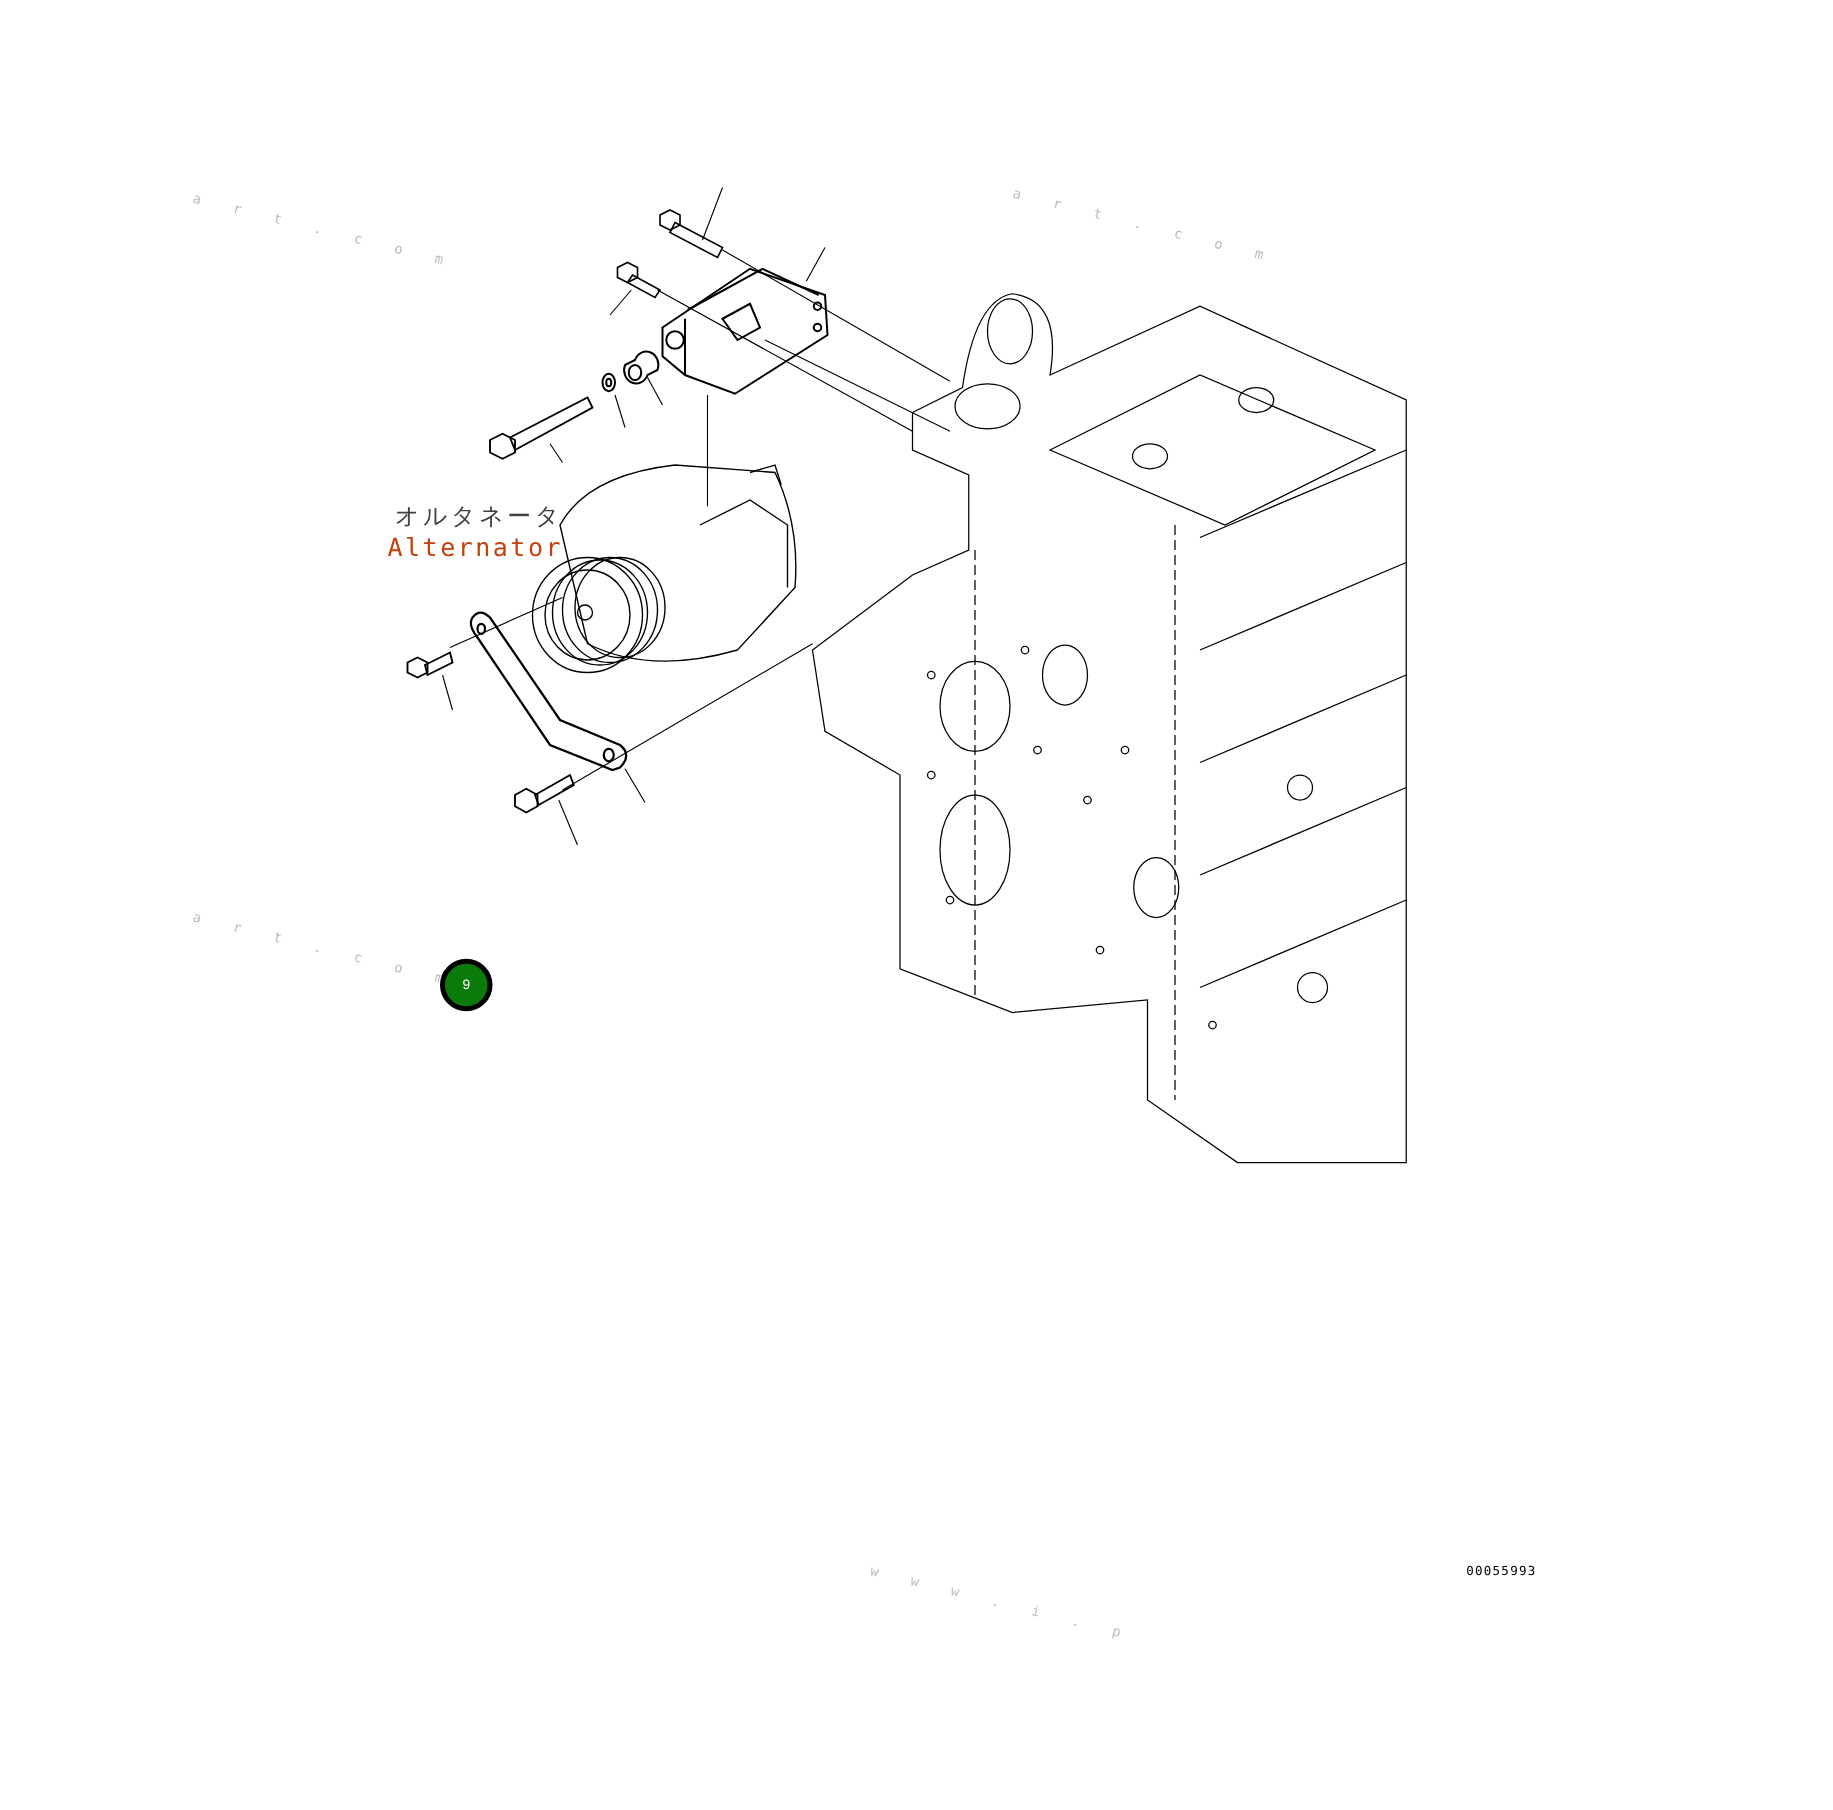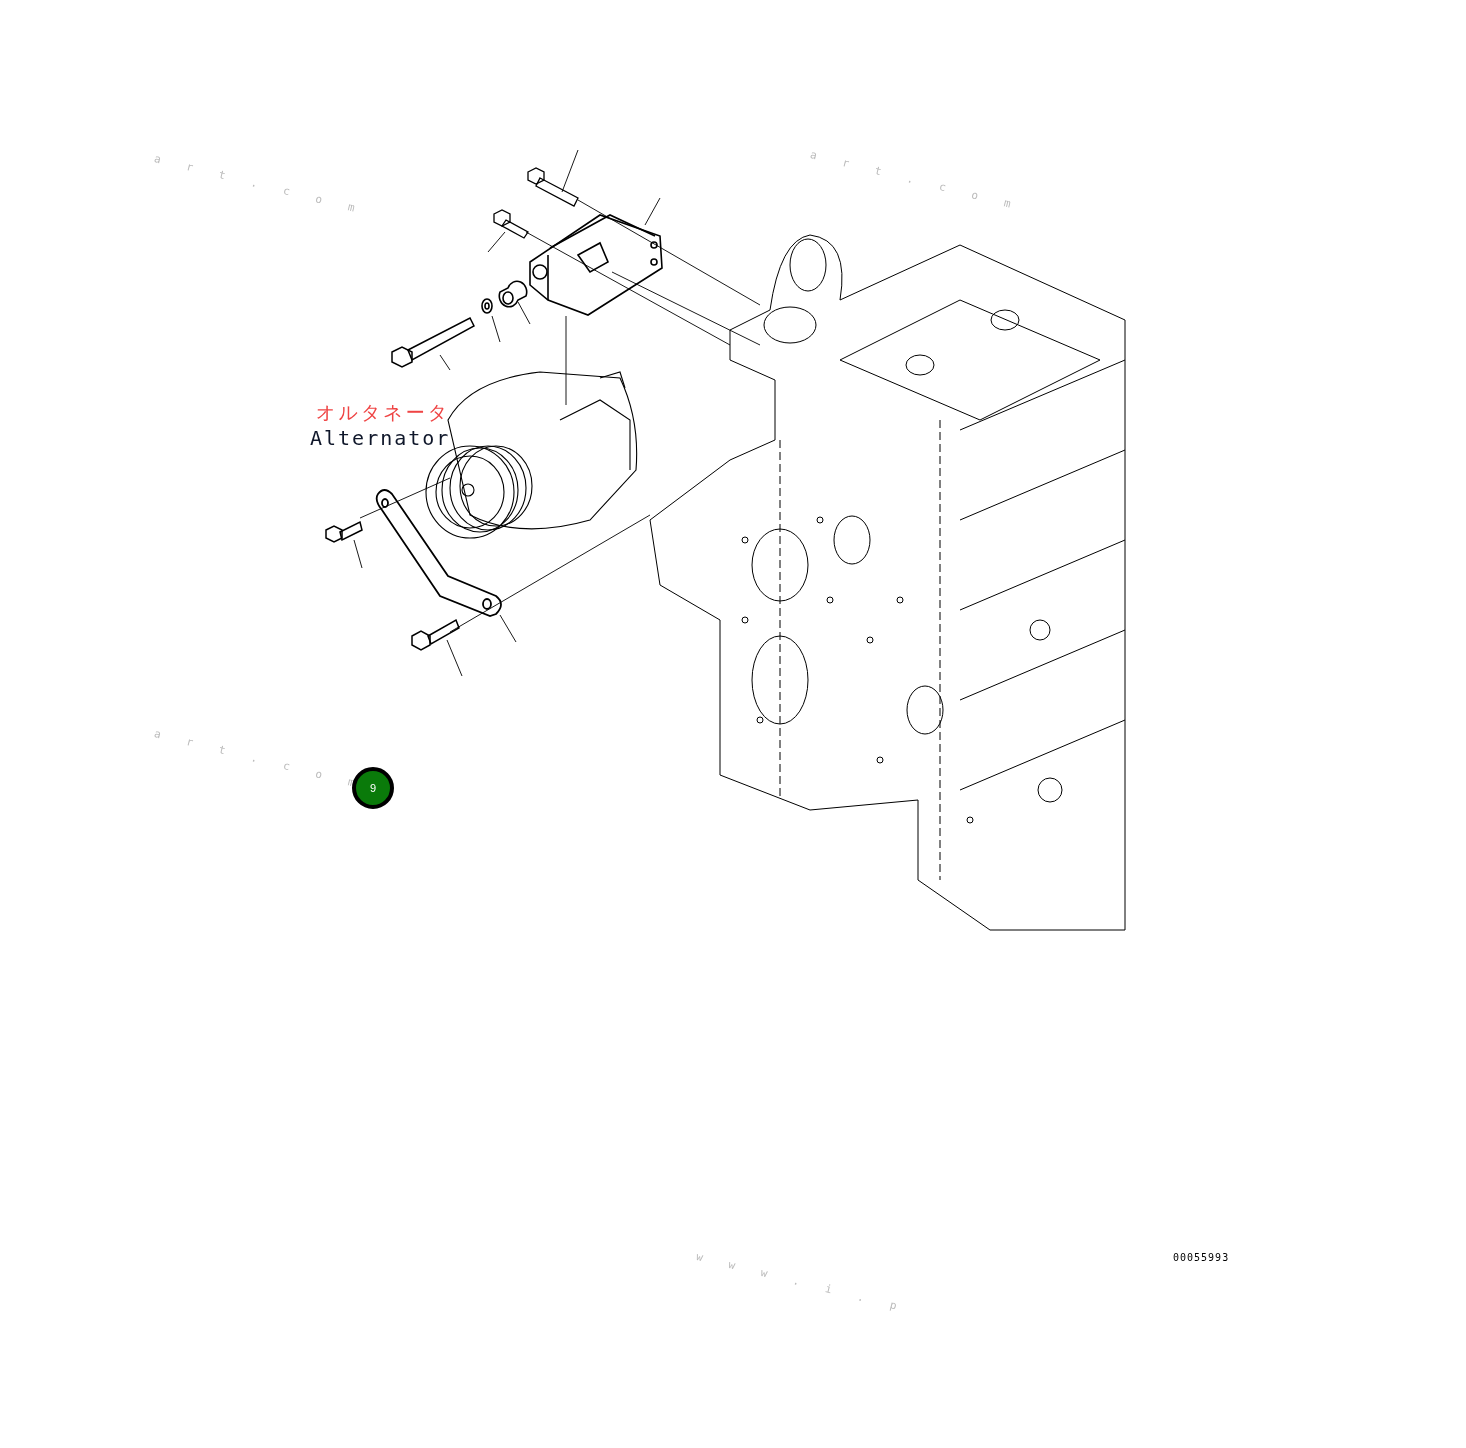--- a/index.html
+++ b/index.html
@@ -1,19 +1,19 @@
 <!DOCTYPE html>
 <html><head>
 <meta charset="utf-8">
 <style>
   html, body { margin:0; padding:0; background:#ffffff; }
   body { width:1466px; height:1448px; position:relative; overflow:hidden; font-family:"DejaVu Sans Mono", monospace; }
   #canvas { position:absolute; left:0; top:0; width:1466px; height:1448px; }
-  .label-jp { position:absolute; left:316px; top:400px; font-family:"DejaVu Sans", sans-serif; font-size:19px; letter-spacing:3px; color:#ef4444;text-align:center; }
-  .label-en { position:absolute; left:310px; top:426px; font-family:"DejaVu Sans Mono", monospace; font-size:20px; letter-spacing:2px; color:#0f172a; }
+  .label-jp { position:absolute; left:316px; top:400px; font-family:"DejaVu Sans", sans-serif; font-size:19px; letter-spacing:3px; color:#404040;text-align:center; }
+  .label-en { position:absolute; left:310px; top:426px; font-family:"DejaVu Sans Mono", monospace; font-size:20px; letter-spacing:2px; color:#c2410c; }
   .part-no { position:absolute; left:1173px; top:1252px; font-family:"DejaVu Sans Mono", monospace; font-size:10px; letter-spacing:1px; color:#000; }
   .badge { position:absolute; left:352px; top:767px; width:34px; height:34px; border-radius:50%; background:#0a7a0a; border:4px solid #000; display:flex; align-items:center; justify-content:center; color:#fff; font-family:"Liberation Sans", sans-serif; font-size:11px; box-sizing:content-box; cursor:pointer; }
   .wm { position:absolute; font-family:"DejaVu Sans Mono", monospace; font-size:11px; color:#bbb; letter-spacing:10px; transform:rotate(14deg); transform-origin:left top; }
 </style>
 </head>
 <body>
 
 <div id="canvas">
 <svg width="1466" height="1448" viewBox="0 0 1466 1448" xmlns="http://www.w3.org/2000/svg" fill="none" stroke="#000" stroke-width="1.3">
 

